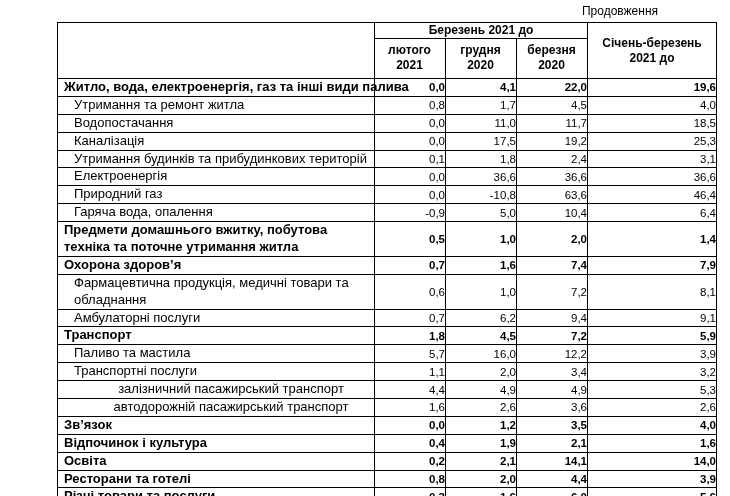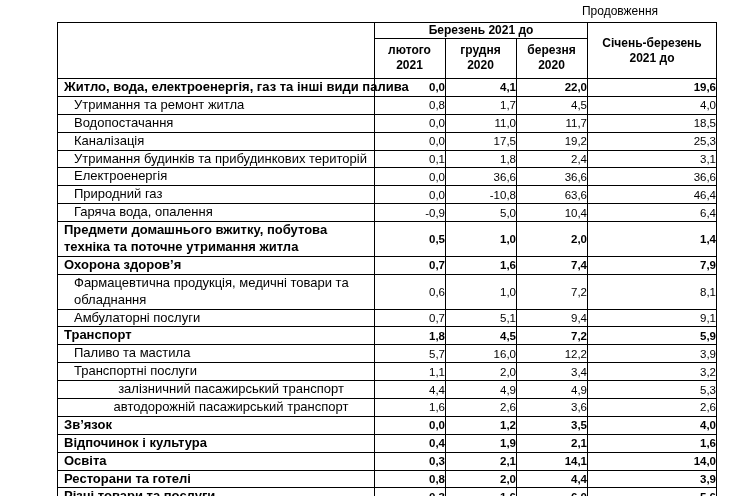--- a/index.html
+++ b/index.html
@@ -177,21 +177,21 @@
         <tr>
           <td class="name ind1 wrap">Фармацевтична продукція, медичні товари та обладнання</td>
           <td class="num">0,6</td>
           <td class="num">1,0</td>
           <td class="num">7,2</td>
           <td class="num">8,1</td>
         </tr>
         <tr>
           <td class="name ind1">Амбулаторні послуги</td>
           <td class="num">0,7</td>
-          <td class="num">5,1</td>
+          <td class="num">6,2</td>
           <td class="num">9,4</td>
           <td class="num">9,1</td>
         </tr>
         <tr class="bold">
           <td class="name ind0">Транспорт</td>
           <td class="num">1,8</td>
           <td class="num">4,5</td>
           <td class="num">7,2</td>
           <td class="num">5,9</td>
         </tr>
@@ -232,21 +232,21 @@
         </tr>
         <tr class="bold">
           <td class="name ind0">Відпочинок і культура</td>
           <td class="num">0,4</td>
           <td class="num">1,9</td>
           <td class="num">2,1</td>
           <td class="num">1,6</td>
         </tr>
         <tr class="bold">
           <td class="name ind0">Освіта</td>
-          <td class="num">0,3</td>
+          <td class="num">0,2</td>
           <td class="num">2,1</td>
           <td class="num">14,1</td>
           <td class="num">14,0</td>
         </tr>
         <tr class="bold">
           <td class="name ind0">Ресторани та готелі</td>
           <td class="num">0,8</td>
           <td class="num">2,0</td>
           <td class="num">4,4</td>
           <td class="num">3,9</td>

